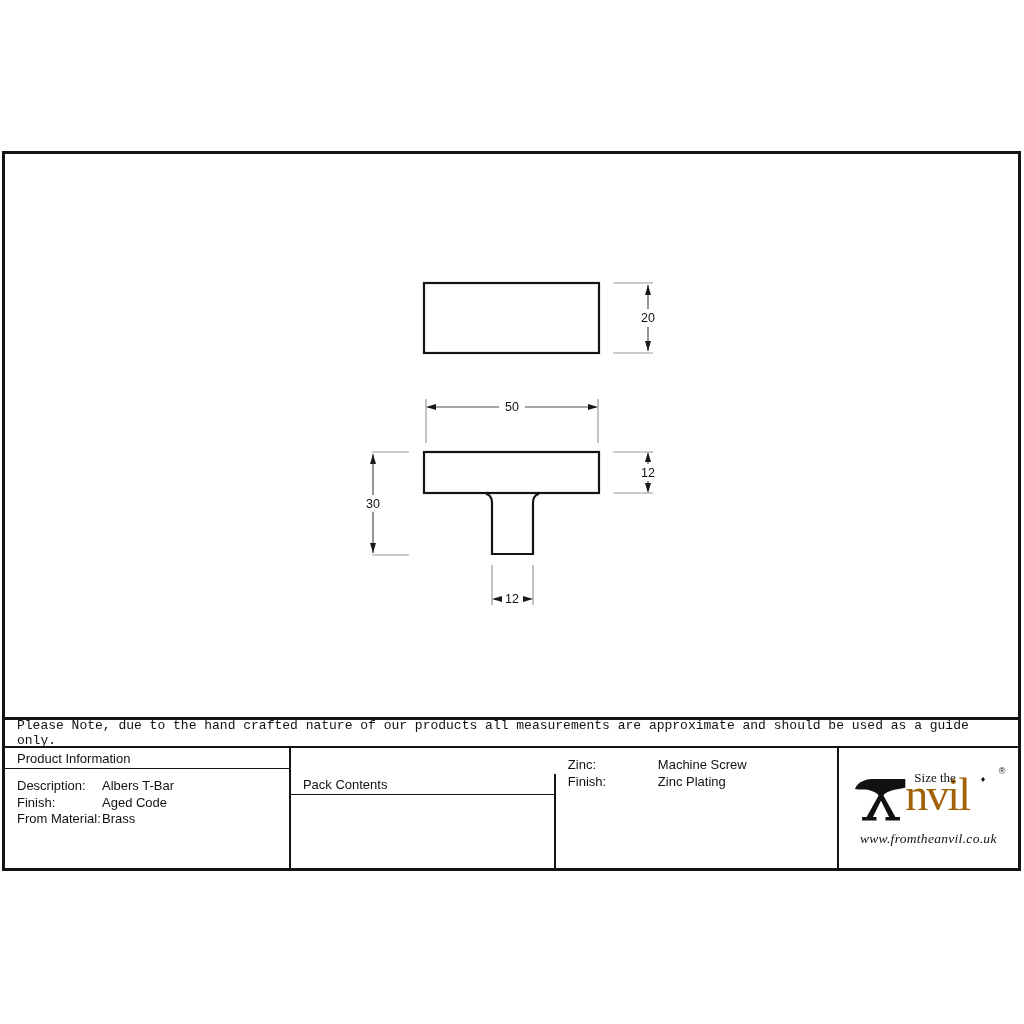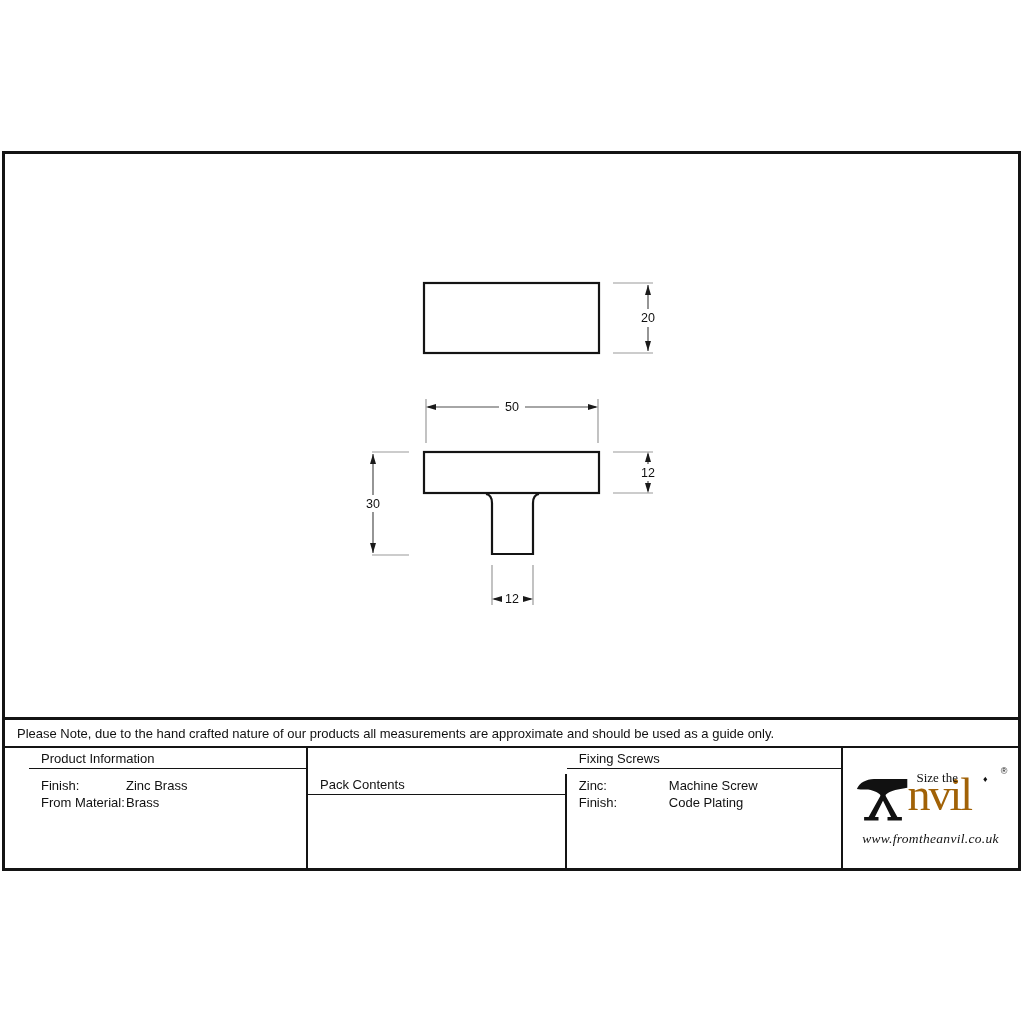--- a/index.html
+++ b/index.html
@@ -3,22 +3,22 @@
 <meta charset="utf-8">
 <style>
   html,body{margin:0;padding:0;background:#ffffff;}
   .page{position:relative;width:1024px;height:1024px;background:#ffffff;overflow:hidden;
         font-family:"Liberation Sans",sans-serif;color:#111;}
   .sheet{position:absolute;left:2px;top:151px;width:1019px;height:720px;
          border:3px solid #141414;box-sizing:border-box;display:flex;flex-direction:column;background:#fff;}
   .drawing-area{flex:1;position:relative;}
   .drawing-area svg{position:absolute;left:0;top:0;}
   .note-row{height:31px;box-sizing:border-box;border-top:3px solid #141414;border-bottom:2px solid #141414;
-            display:flex;align-items:center;padding:0 12px;font-size:13px;}
-  .info-table{height:120px;display:flex;box-sizing:border-box;padding-left:24px;}
+            display:flex;align-items:center;padding:0 12px;font-size:13px;font-family:Liberation Mono, monospace;}
+  .info-table{height:120px;display:flex;box-sizing:border-box;}
   .col{box-sizing:border-box;overflow:hidden;}
   .col.c1{width:287px;border-right:2px solid #141414;}
   .col.c2{width:266px;border-right:2px solid #141414;margin-top:26px;}
   .col.c3{width:284px;border-right:2px solid #141414;}
   .col.c4{width:180px;display:flex;align-items:center;justify-content:center;}
   .hdr{height:19px;line-height:19px;padding:1px 12px 0 12px;border-bottom:1px solid #141414;font-size:13px;}
   .tbody{padding:9px 0 0 12px;font-size:13px;}
   .trow{display:flex;line-height:16.5px;}
   .trow .lbl{width:85px;flex:none;}
   .c3 .trow .lbl{width:90px;}
@@ -108,44 +108,47 @@
     <div class="note-row">
       <span>Please Note, due to the hand crafted nature of our products all measurements are approximate and should be used as a guide only.</span>
     </div>
 
     <div class="info-table">
 
       <div class="col c1">
         <div class="hdr">Product Information</div>
         <div class="tbody">
           <div class="trow">
+            <span class="lbl">Description:</span>
+            <span class="val">Albers T-Bar</span>
+          </div>
+          <div class="trow">
             <span class="lbl">Finish:</span>
-            <span class="val">Zinc Brass</span>
+            <span class="val">Aged Code</span>
           </div>
           <div class="trow">
             <span class="lbl">From Material:</span>
             <span class="val">Brass</span>
           </div>
         </div>
       </div>
 
       <div class="col c2">
         <div class="hdr">Pack Contents</div>
       </div>
 
       <div class="col c3">
-        <div class="hdr">Fixing Screws</div>
         <div class="tbody">
           <div class="trow">
             <span class="lbl">Zinc:</span>
             <span class="val">Machine Screw</span>
           </div>
           <div class="trow">
             <span class="lbl">Finish:</span>
-            <span class="val">Code Plating</span>
+            <span class="val">Zinc Plating</span>
           </div>
         </div>
       </div>
 
       <div class="col c4">
         <div class="logo">
           <div class="logo-top">
             <svg class="logo-anvil-svg" width="54" height="52" viewBox="0 0 60 54">
               <path fill="#111111" d="M1,17 C4,10 11,6.5 20,6 L57,6 L57,15.5 L46.5,17.5 C38.5,19 33.8,21.5 31.4,25.5 L28.6,25.5 C26.2,21.5 21.5,19 13.5,17.5 L5,17.5 Z"></path>
               <path fill="#111111" d="M27.5,24 L33,24 L21,48 L25,48 L25,52 L9,52 L9,48 L14,48 Z"></path>

